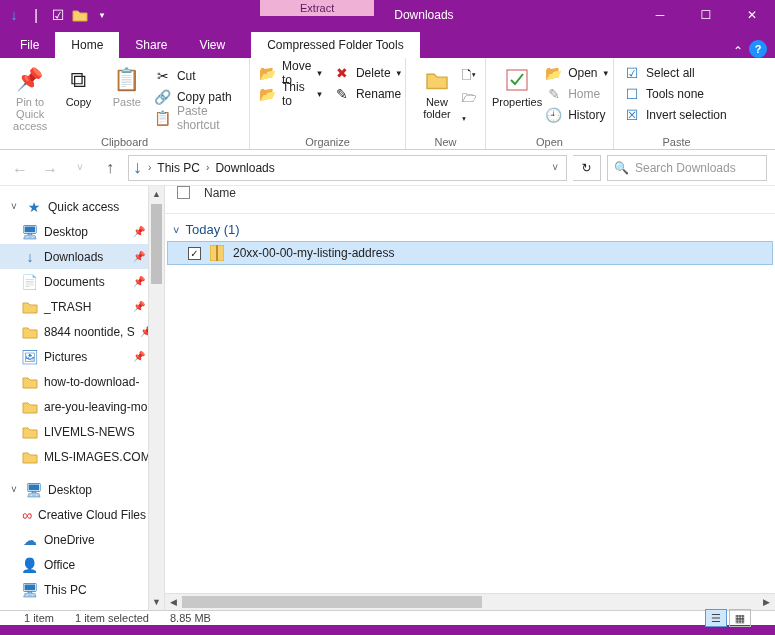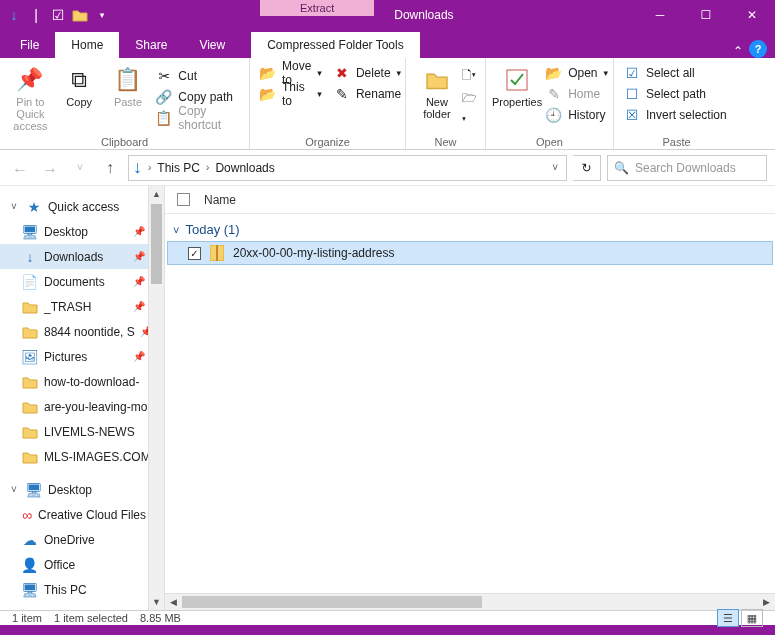--- a/index.html
+++ b/index.html
@@ -57,34 +57,34 @@
   .nav-scroll .arr { position:absolute; left:0; right:0; height:16px; display:flex;align-items:center;justify-content:center; font-size:9px; color:#555;}
   .nav-scroll .arr.up{top:0;} .nav-scroll .arr.dn{bottom:0;}
   .nav-item { display:flex; align-items:center; gap:6px; height:25px; padding-left: 22px; padding-right:18px; white-space:nowrap; overflow:hidden; }
   .nav-item.lvl0 { padding-left: 8px; font-weight: normal;}
   .nav-item .ico { width:16px; height:16px; display:flex;align-items:center;justify-content:center; font-size:14px;}
   .nav-item.active { background: #d9e8f7; }
   .pin { margin-left:auto; color:#888; font-size:10px;}
   .nav-caret { width:12px; color:#555; font-size:10px; display:inline-flex; justify-content:center;}
 
   .content { flex:1; display:flex; flex-direction:column; }
-  .colheader { height:28px; border-bottom:1px solid #e8e8e8; display:flex; align-items:center; gap:14px; padding-left: 12px; font-size:12px; color:#333;}
+  .colheader { height:28px; border-bottom:1px solid #e8e8e8; display:flex; align-items:flex-start; gap:14px; padding-left: 12px; font-size:12px; color:#333;}
   .colheader .chk { width:13px; height:13px; border:1px solid #888;}
   .filearea { flex:1; padding: 4px 0; overflow:hidden; position:relative;}
   .group { display:flex; align-items:center; gap:6px; padding: 4px 8px; color:#1a4e8a; font-size:13px;}
   .filerow { display:flex; align-items:center; gap:8px; height:24px; padding-left: 20px; background:#cfe6fb; border:1px solid #9cc4e4; margin: 0 2px;}
   .filerow .chk { width:13px; height:13px; border:1px solid #555; display:flex;align-items:center;justify-content:center; font-size:10px; background:#fff;}
   .filerow .ico { width:16px; height:16px; display:flex;align-items:center;justify-content:center;}
   .hscroll { height:17px; background:#f0f0f0; border-top:1px solid #e0e0e0; display:flex; align-items:center;}
   .hscroll .arr{ width:17px; display:flex;align-items:center;justify-content:center; font-size:9px;color:#555;}
   .hscroll .track{ flex:1; height:100%; position:relative;}
   .hscroll .thumb{ position:absolute; left:0; top:2px; bottom:2px; width:300px; background:#c8c8c8;}
 
   
-  .status { height:15px; background:#fff; border-top:1px solid #d0d0d0; display:flex; align-items:center; font-size:11px; color:#444; padding: 0 12px; gap:12px;}
+  .status { height:15px; background:#fff; border-top:1px solid #d0d0d0; display:flex; align-items:center; font-size:11px; color:#444; padding: 0 24px; gap:21px;}
   .status .viewbtns { margin-left:auto; display:flex; gap:2px;}
   .status .vb { width:22px; height:18px; border:1px solid #bbb; display:flex;align-items:center;justify-content:center; font-size:11px;}
   .status .vb.active{ background:#cfe6fb; border-color:#5a9bd5;}
 
   
   svg { display:block; }
   .folder-y { fill:#f8d06b; stroke:#d8a93b; }
   .checkgreen path{ stroke:#3a9a3a; stroke-width:2; fill:none;}
 </style>
 </head>
@@ -145,21 +145,21 @@
         <div class="smbtn">
             <span class="ico">✂</span>
             <span>Cut</span>
           </div>
         <div class="smbtn">
             <span class="ico">🔗</span>
             <span>Copy path</span>
           </div>
         <div class="smbtn dimmed">
             <span class="ico">📋</span>
-            <span>Copy shortcut</span>
+            <span>Paste shortcut</span>
           </div>
       </div>
     </div>
     <div class="ribgroup-label">Clipboard</div>
   </div>
 
   <div class="ribgroup" style="width:156px;">
     <div class="row" style="gap:4px;">
       <div class="col" style="gap:0; justify-content:center;">
         <div class="smbtn">
@@ -237,21 +237,21 @@
   </div>
 
   <div class="ribgroup" style="width:125px; border-right:none;">
     <div class="col" style="justify-content:center;">
       <div class="smbtn">
           <span class="ico" style="color:#2a7ac0;">☑</span>
           <span>Select all</span>
         </div>
       <div class="smbtn">
           <span class="ico" style="color:#2a7ac0;">☐</span>
-          <span>Select path</span>
+          <span>Tools none</span>
         </div>
       <div class="smbtn">
           <span class="ico" style="color:#2a7ac0;">☒</span>
           <span>Invert selection</span>
         </div>
     </div>
     <div class="ribgroup-label">Paste</div>
   </div>
 </div>
 

